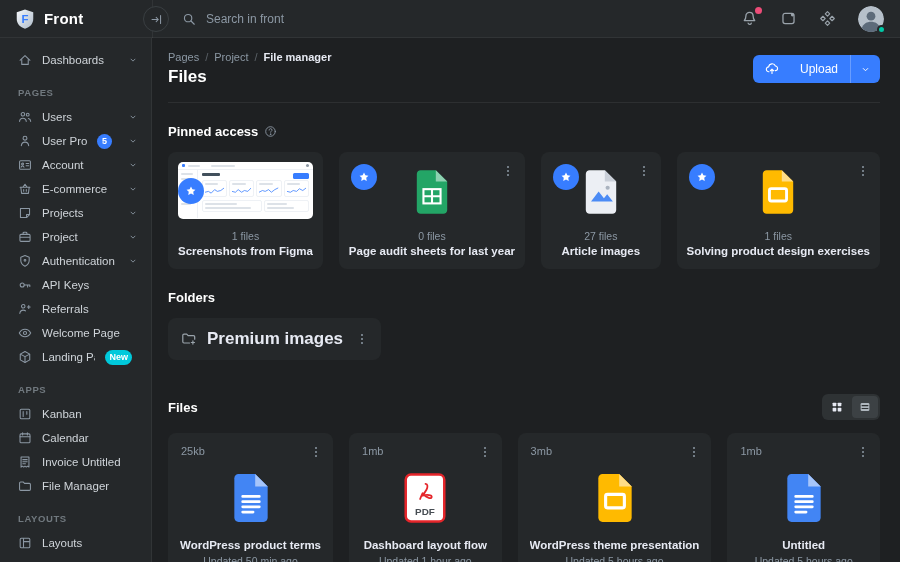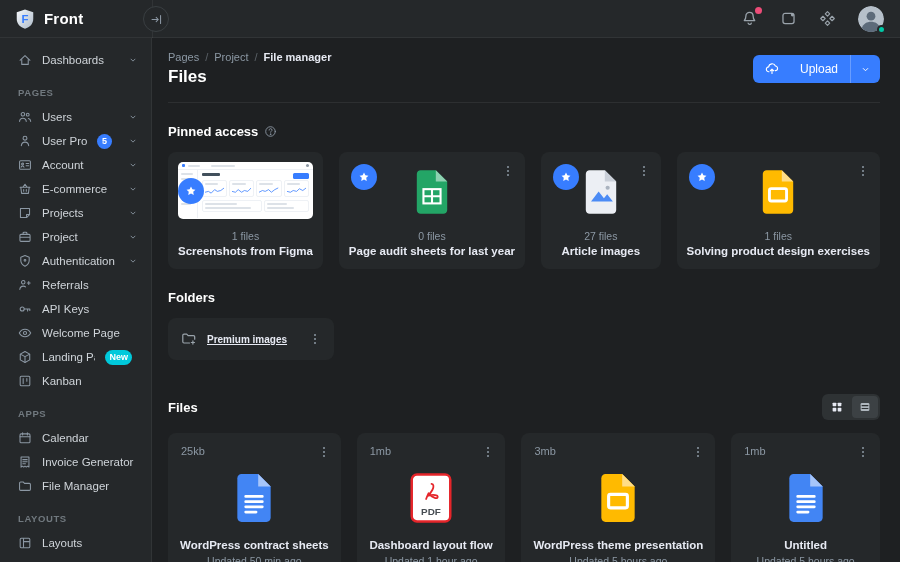--- a/index.html
+++ b/index.html
@@ -122,21 +122,21 @@
   .t-bottom { display:flex; gap:2px; margin-top:3px; }
   .t-panel { flex:1; border:1px solid #eef1f5; border-radius:2px; height:12px; padding:2px; }
   .t-panel .t-line { margin-bottom:2px; }
 
   
   .folder-card {
     background:#25282a; border-radius:8px; height:42px;
     display:flex; align-items:center; gap:10px; padding:0 10px 0 13px; cursor:pointer;
   }
   .folder-card .icon-slot { color:#9aa3ab; display:flex; }
-  .folder-title { flex:1; font-size:10px; font-weight:bold; color:#e7eaf3; white-space:nowrap; overflow:hidden;text-decoration:underline; }
+  .folder-title { flex:1; font-size:17px; font-weight:bold; color:#e7eaf3; white-space:nowrap; overflow:hidden; }
   .folder-card .card-dots { position:static; }
 
   
   .view-toggle { display:flex; background:#2e3234; border-radius:6px; padding:2px; gap:2px; }
   .vt-btn { width:26px; height:22px; border-radius:4px; display:flex; align-items:center; justify-content:center; color:#e7eaf3; }
   .vt-btn.inactive { background:#3c4144; color:#aeb6bd; }
   .file-card {
     position:relative; background:#25282a; border-radius:8px; height:170px;
     padding:12px; display:flex; flex-direction:column; align-items:center; cursor:pointer;
   }
@@ -371,20 +371,26 @@
         <text x="12" y="16.5" text-anchor="middle" font-size="12.5" font-weight="bold" fill="#377dff" font-family="sans-serif">F</text>
       </svg>
     <span class="brand-name">Front</span>
   </div>
   <span class="topbar-divider"></span>
   <button class="collapse-btn">
     <svg class="ic" width="13" height="13">
         <use href="#sidebar-collapse-icon"></use>
       </svg>
   </button>
+  <div class="search-area">
+    <svg class="ic" width="14" height="14">
+        <use href="#search-icon"></use>
+      </svg>
+    <input class="search-input" type="text" placeholder="Search in front" style="">
+  </div>
   <div class="topbar-right">
     <button class="tb-icon-btn">
       <svg class="ic" width="17" height="17">
           <use href="#bell-icon"></use>
         </svg>
       <span class="notif-dot" style="background: rgb(237, 76, 120);"></span>
     </button>
     <button class="tb-icon-btn">
       <svg class="ic" width="17" height="17">
           <use href="#window-badge-icon"></use>
@@ -546,36 +552,36 @@
               <use href="#chevron-down-icon"></use>
             </svg>
           </span>
     </div>
   </div>
       <div class="nav-entry">
 
     <div class="nav-item">
       <span class="icon-slot">
             <svg class="ic" width="14" height="14">
+              <use href="#key-icon"></use>
+            </svg>
+          </span>
+      <span class="nav-label">API Keys</span>
+
+    </div>
+  </div>
+      <div class="nav-entry">
+
+    <div class="nav-item">
+      <span class="icon-slot">
+            <svg class="ic" width="14" height="14">
               <use href="#person-plus-icon"></use>
             </svg>
           </span>
       <span class="nav-label">Referrals</span>
-
-    </div>
-  </div>
-      <div class="nav-entry">
-
-    <div class="nav-item">
-      <span class="icon-slot">
-            <svg class="ic" width="14" height="14">
-              <use href="#key-icon"></use>
-            </svg>
-          </span>
-      <span class="nav-label">API Keys</span>
 
     </div>
   </div>
       <div class="nav-entry">
 
     <div class="nav-item">
       <span class="icon-slot">
             <svg class="ic" width="14" height="14">
               <use href="#eye-icon"></use>
             </svg>
@@ -591,56 +597,56 @@
             <svg class="ic" width="14" height="14">
               <use href="#cube-icon"></use>
             </svg>
           </span>
       <span class="nav-label">Landing Page</span>
       <span class="nav-badge" style="background-color: rgb(0, 201, 219);">New</span>
 
     </div>
   </div>
       <div class="nav-entry">
+    <div class="nav-section-header">APPS</div>
+
+  </div>
+      <div class="nav-entry">
 
     <div class="nav-item">
       <span class="icon-slot">
             <svg class="ic" width="14" height="14">
               <use href="#kanban-icon"></use>
             </svg>
           </span>
       <span class="nav-label">Kanban</span>
 
     </div>
   </div>
       <div class="nav-entry">
-    <div class="nav-section-header">APPS</div>
-
-  </div>
-      <div class="nav-entry">
 
     <div class="nav-item">
       <span class="icon-slot">
             <svg class="ic" width="14" height="14">
               <use href="#calendar-icon"></use>
             </svg>
           </span>
       <span class="nav-label">Calendar</span>
 
     </div>
   </div>
       <div class="nav-entry">
 
     <div class="nav-item">
       <span class="icon-slot">
             <svg class="ic" width="14" height="14">
               <use href="#receipt-icon"></use>
             </svg>
           </span>
-      <span class="nav-label">Invoice Generator</span>
+      <span class="nav-label">Invoice Untitled</span>
 
     </div>
   </div>
       <div class="nav-entry">
 
     <div class="nav-item">
       <span class="icon-slot">
             <svg class="ic" width="14" height="14">
               <use href="#folder-icon"></use>
             </svg>
@@ -880,21 +886,21 @@
     <button class="card-dots">
           <svg class="ic" width="14" height="14">
             <use href="#dots-vertical-icon"></use>
           </svg>
         </button>
     <div class="file-icon">
           <svg class="ic" width="42" height="50">
             <use href="#google-docs-icon"></use>
           </svg>
         </div>
-    <div class="file-title">WordPress contract sheets</div>
+    <div class="file-title">WordPress product terms</div>
     <div class="file-updated">Updated 50 min ago</div>
   </div>
       <div class="file-card">
     <span class="file-size">1mb</span>
     <button class="card-dots">
           <svg class="ic" width="14" height="14">
             <use href="#dots-vertical-icon"></use>
           </svg>
         </button>
     <div class="file-icon">

